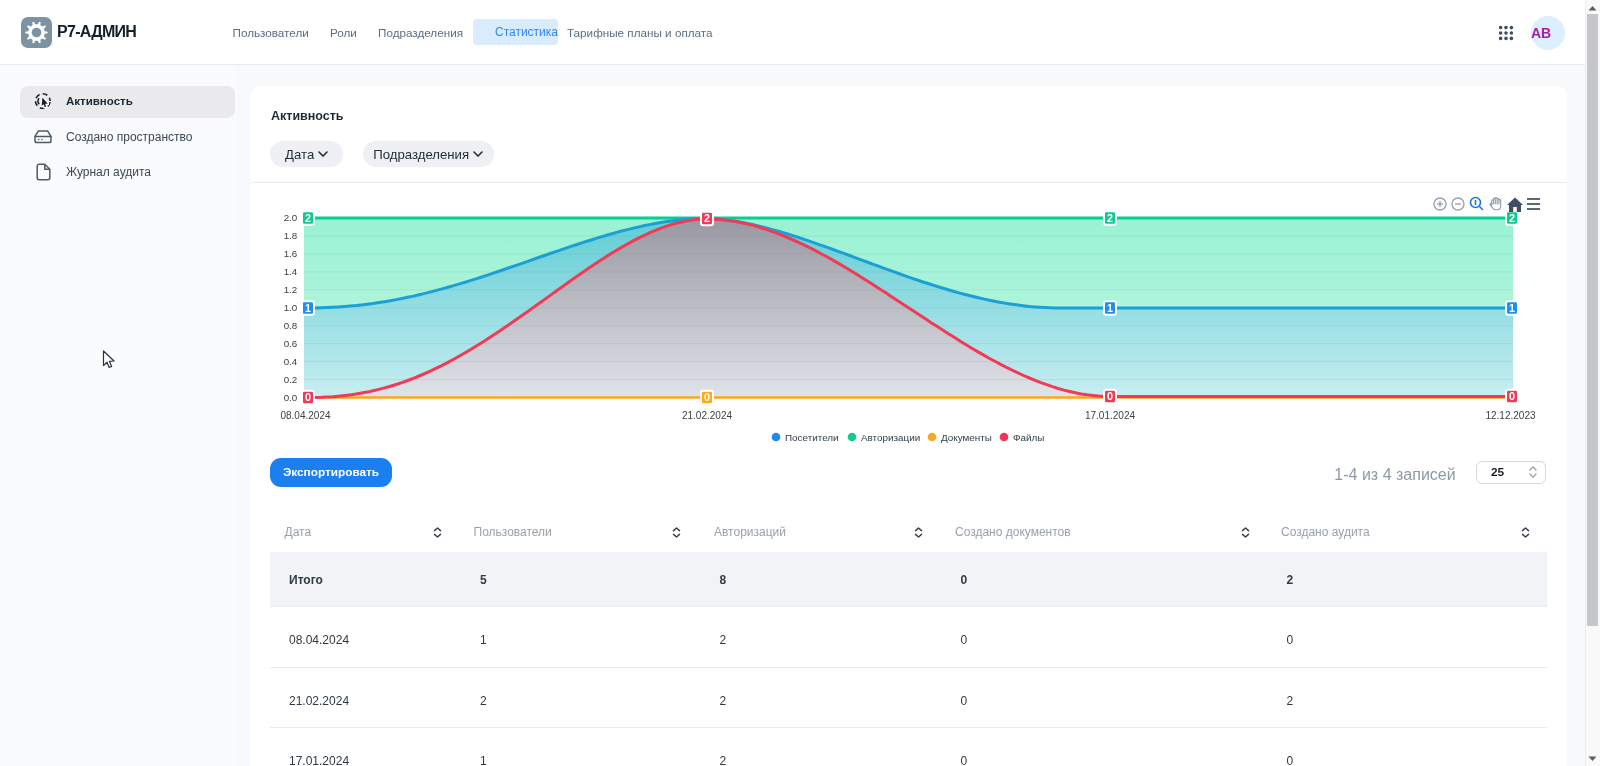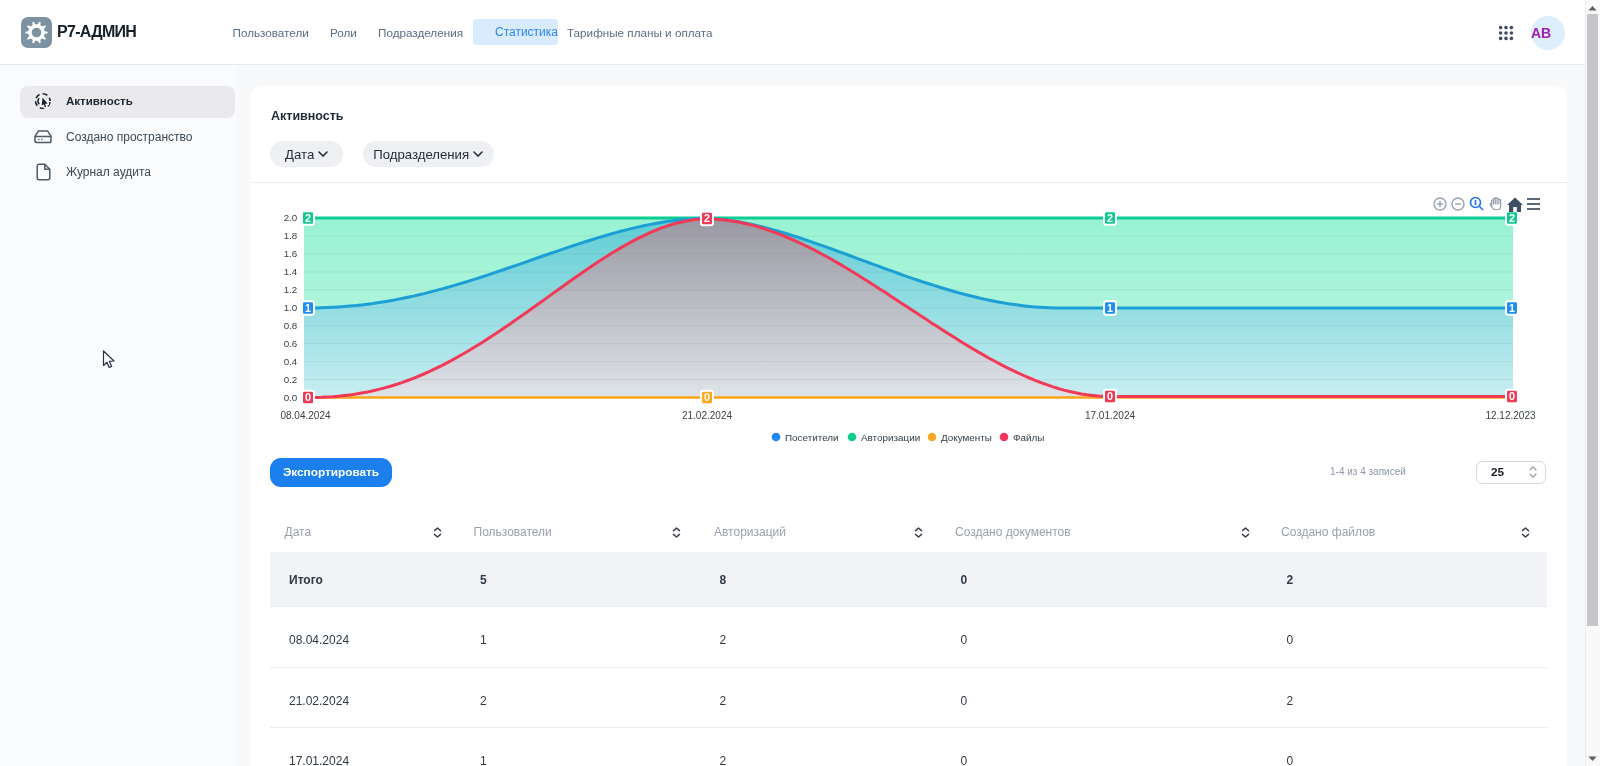--- a/index.html
+++ b/index.html
@@ -182,31 +182,31 @@
       <path d="M3.2 8.8 L3.2 4.3 Q3.2 3.3 4.1 3.3 Q5 3.3 5 4.3 L5 7.5 L5 2.6 Q5 1.6 5.9 1.6 Q6.8 1.6 6.8 2.6 L6.8 7.3 L6.8 2 Q6.8 1 7.7 1 Q8.6 1 8.6 2 L8.6 7.4 L8.6 2.9 Q8.6 1.9 9.5 1.9 Q10.4 1.9 10.4 2.9 L10.4 7.5 L10.4 4 Q10.4 3.1 11.3 3.1 Q12.2 3.1 12.2 4 L12.2 9.5 Q12.2 13.2 8.6 13.2 L7 13.2 Q5.5 13.2 4.4 11.8 L1.9 8.6 Q1.2 7.7 1.9 7.1 Q2.6 6.5 3.4 7.3 Z"></path>
     </g>
     <path d="M1507 205 L1515 197.5 L1523 205 L1521 205 L1521 212 L1516.8 212 L1516.8 207 L1513.2 207 L1513.2 212 L1509 212 L1509 205 Z" fill="#3e4f63"></path>
     <g stroke="#5b6877" stroke-width="2">
       <line x1="1527" y1="199" x2="1540" y2="199"></line>
       <line x1="1527" y1="204" x2="1540" y2="204"></line>
       <line x1="1527" y1="209" x2="1540" y2="209"></line>
     </g>
   </svg>
 <div class="abs" style="left:270px;top:458px;width:122px;height:29px;background:#1b7fed;border-radius:11px;color:#fff;font-size:11.8px;font-weight:bold;text-align:center;line-height:29px">Экспортировать</div>
-<div class="abs" style="left:1330px;top:466px;width:130px;text-align:left;font-size:10px;color:#8e98a6">1-4 из 4 записей</div>
+<div class="abs" style="left:1330px;top:466px;width:130px;text-align:center;font-size:16px;color:#8e98a6">1-4 из 4 записей</div>
 <div class="abs" style="left:1476px;top:461px;width:70px;height:23px;background:#fff;border:1px solid #d3d9e0;border-radius:6px;font-size:11.8px;font-weight:bold;color:#171c26;line-height:21px;padding-left:14px">25</div>
 <svg class="abs" style="left:1528px;top:465px" width="10" height="14" fill="none" stroke="#9aa3ad" stroke-width="1.3" stroke-linecap="round" stroke-linejoin="round">
     <path d="M2 5 L5 1.8 L8 5"></path>
     <path d="M2 9 L5 12.2 L8 9"></path>
   </svg>
 <div class="th" style="left:284.5px;top:525px">Дата</div>
 <div class="th" style="left:473.5px;top:525px">Пользователи</div>
 <div class="th" style="left:714px;top:525px">Авторизаций</div>
 <div class="th" style="left:955px;top:525px">Создано документов</div>
-<div class="th" style="left:1281px;top:525px">Создано файлов</div>
+<div class="th" style="left:1281px;top:525px">Создано аудита</div>
 <svg class="abs" style="left:432.5px;top:527px" width="9" height="11" fill="none" stroke="#3a3f4a" stroke-width="1.5" stroke-linecap="round" stroke-linejoin="round">
     <path d="M1.5 3.6 L4.5 1 L7.5 3.6"></path>
     <path d="M1.5 7.4 L4.5 10 L7.5 7.4"></path>
   </svg>
 <svg class="abs" style="left:672px;top:527px" width="9" height="11" fill="none" stroke="#3a3f4a" stroke-width="1.5" stroke-linecap="round" stroke-linejoin="round">
     <path d="M1.5 3.6 L4.5 1 L7.5 3.6"></path>
     <path d="M1.5 7.4 L4.5 10 L7.5 7.4"></path>
   </svg>
 <svg class="abs" style="left:913.5px;top:527px" width="9" height="11" fill="none" stroke="#3a3f4a" stroke-width="1.5" stroke-linecap="round" stroke-linejoin="round">
     <path d="M1.5 3.6 L4.5 1 L7.5 3.6"></path>

